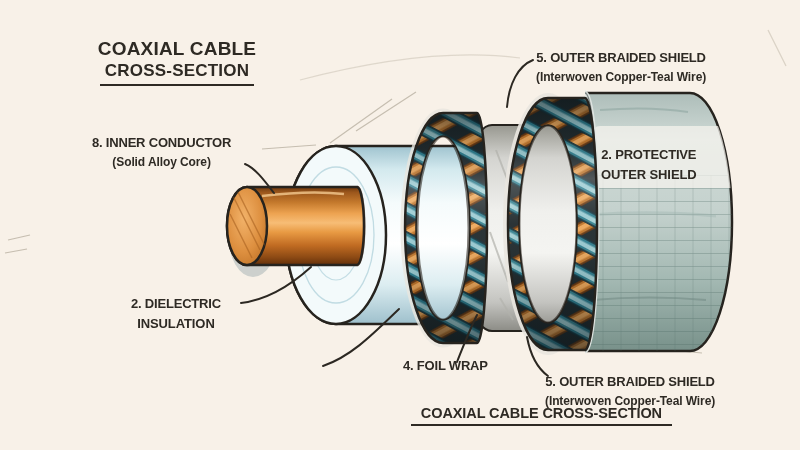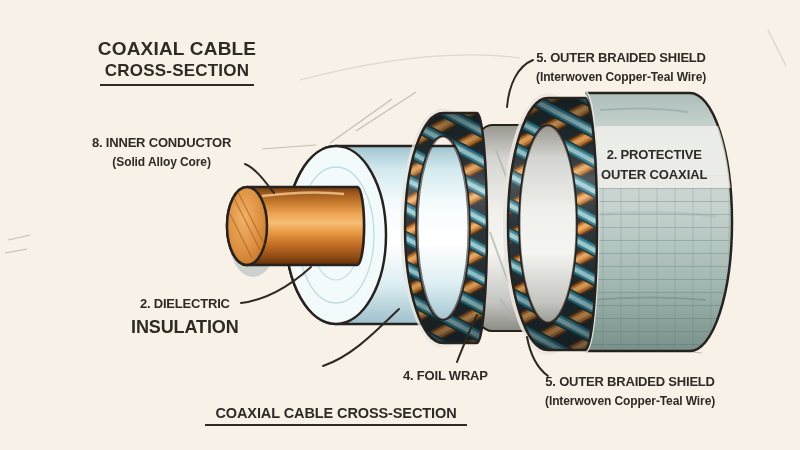--- a/index.html
+++ b/index.html
@@ -7,21 +7,21 @@
   .stage{position:relative;width:800px;height:450px;background:var(--paper,#f8f1e8);
          font-family:Liberation Sans, sans-serif;color:var(--ink,#2e2a24);}
   .stage svg{position:absolute;left:0;top:0;}
   .title{position:absolute;left:86px;top:38px;width:182px;text-align:center;font-weight:700;}
   .title .t1{display:block;font-size:19px;letter-spacing:.2px;}
   .title .t2{display:inline-block;font-size:17px;letter-spacing:.2px;margin-top:1px;
              border-bottom:2.5px solid var(--ink,#2e2a24);padding:0 5px 3px;text-align:right;}
   .label{position:absolute;font-weight:700;font-size:13px;letter-spacing:-.2px;
          line-height:1.5;white-space:nowrap;text-align:center;}
   .label .sub{display:block;font-size:12px;letter-spacing:-.1px;font-weight:700;}
-  .caption{position:absolute;left:0;top:404px;width:672px;text-align:center;}
+  .caption{position:absolute;left:0;top:404px;width:672px;text-align:right;}
   .caption span{display:inline-block;font-weight:700;font-size:14.5px;letter-spacing:-.1px;
                 border-bottom:2.5px solid var(--ink,#2e2a24);padding:0 10px 3px;}
 </style>
 </head>
 <body>
 
 <div class="stage">
 
   <svg width="800" height="450" viewBox="0 0 800 450">
     <defs>
@@ -196,36 +196,36 @@
     <span class="t2">CROSS-SECTION</span>
   </div>
 
   <div class="label" style="left:92px;top:133px;">
     <span>8. INNER CONDUCTOR</span>
     <span class="sub">(Solid Alloy Core)</span>
   </div>
 
   <div class="label" style="left:131px;top:294px;text-align:center;">
     <span>2. DIELECTRIC</span>
-    <span class="sub" style="font-size:18px;">INSULATION</span>
-  </div>
-
-
-  <div class="label" style="left:403px;top:366px;">
+    <span class="sub" style="font-size:13px;">INSULATION</span>
+  </div>
+
+
+  <div class="label" style="left:403px;top:356px;">
     <span>4. FOIL WRAP</span>
   </div>
 
   <div class="label" style="left:536px;top:48px;">
     <span>5. OUTER BRAIDED SHIELD</span>
     <span class="sub">(Interwoven Copper-Teal Wire)</span>
   </div>
 
   <div class="label" style="left:601px;top:145px;">
     <span>2. PROTECTIVE</span>
-    <span class="sub" style="font-size:13px;">OUTER COAXIAL</span>
+    <span class="sub" style="font-size:13px;">OUTER SHIELD</span>
   </div>
 
   <div class="label" style="left:545px;top:372px;">
     <span>5. OUTER BRAIDED SHIELD</span>
     <span class="sub">(Interwoven Copper-Teal Wire)</span>
   </div>
 
   <div class="caption">
     <span>COAXIAL CABLE CROSS-SECTION</span>
   </div>

